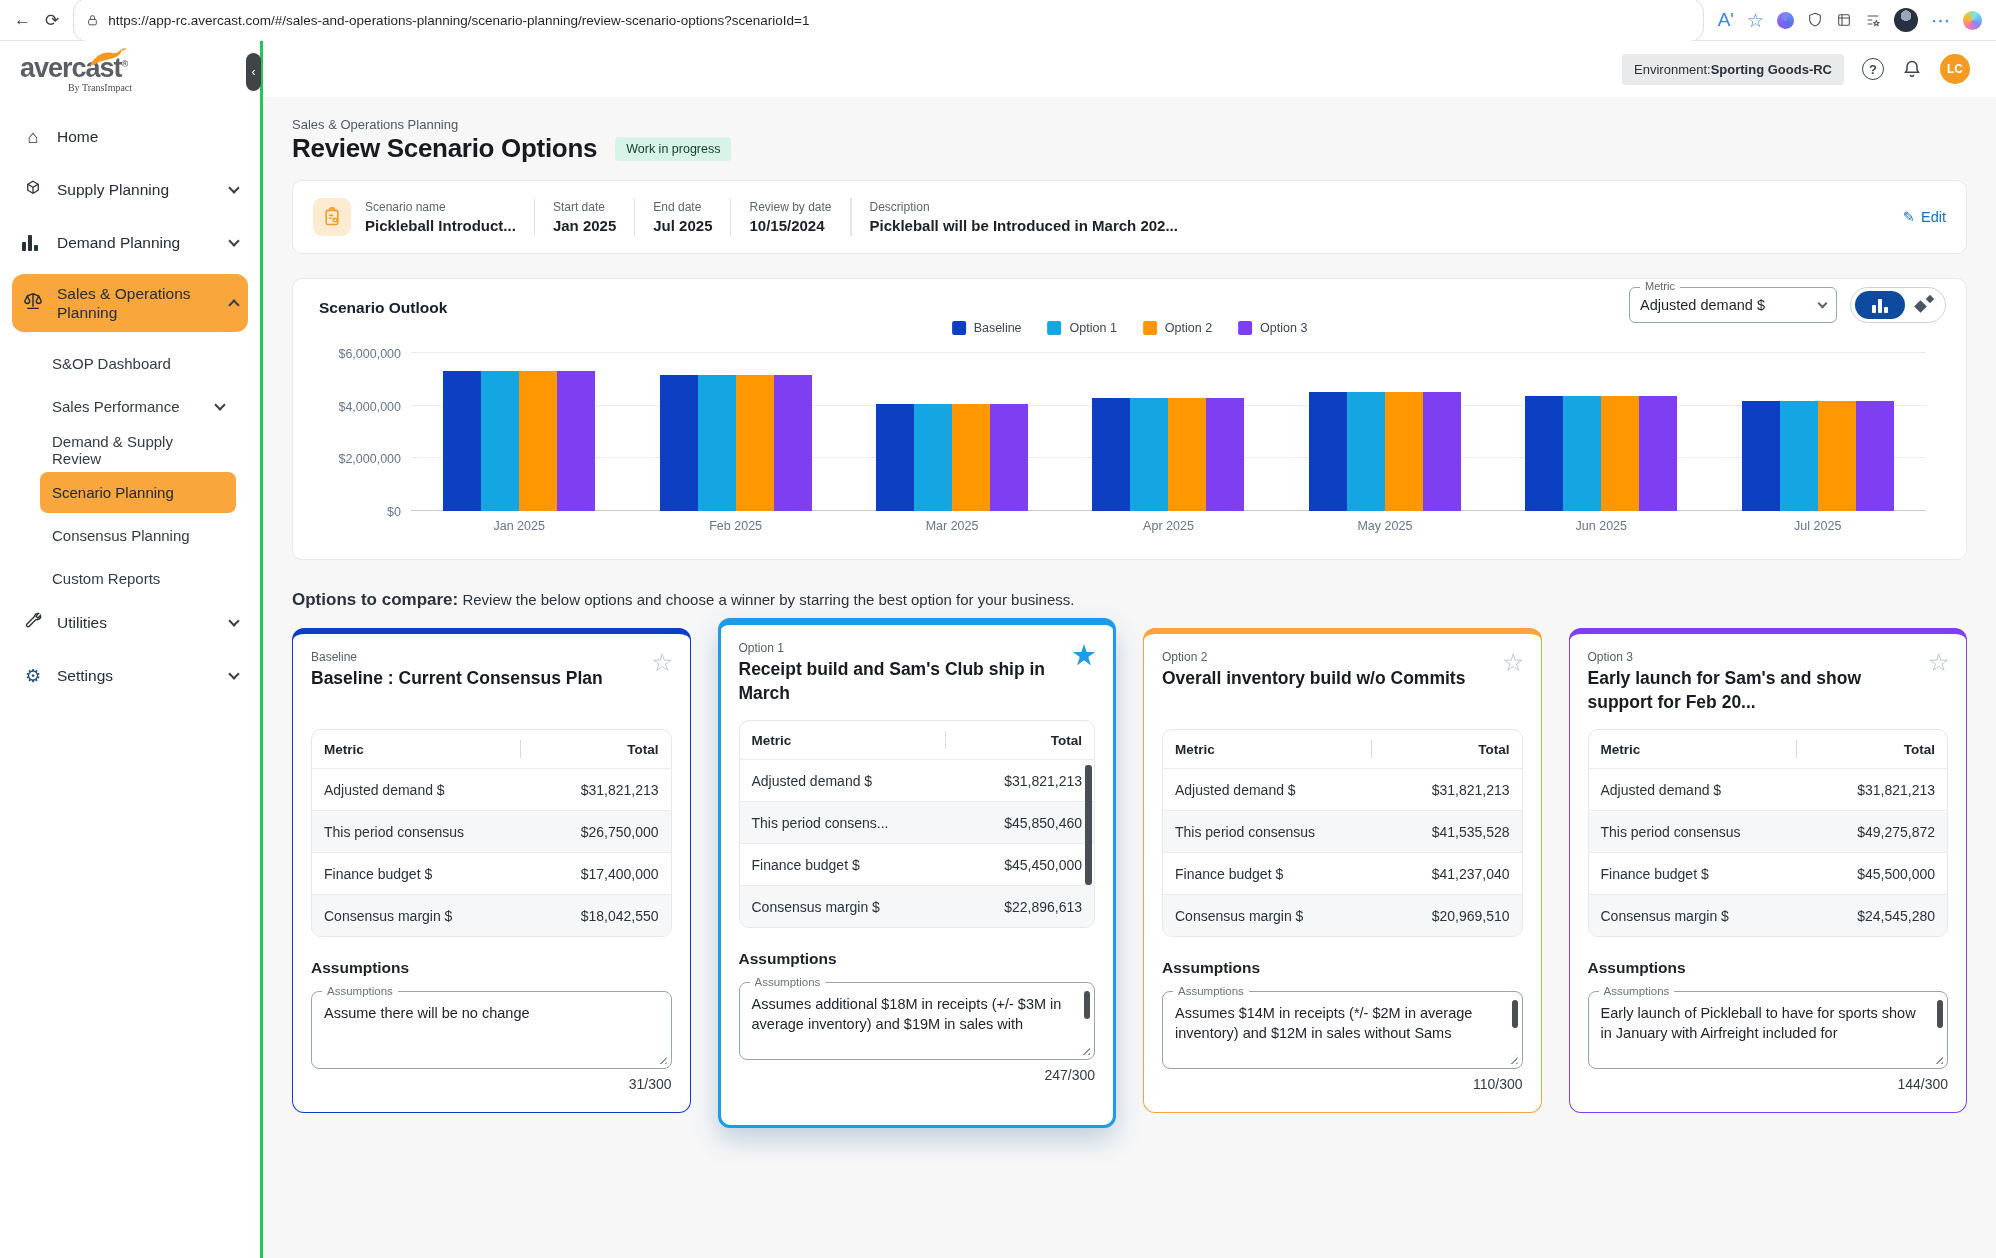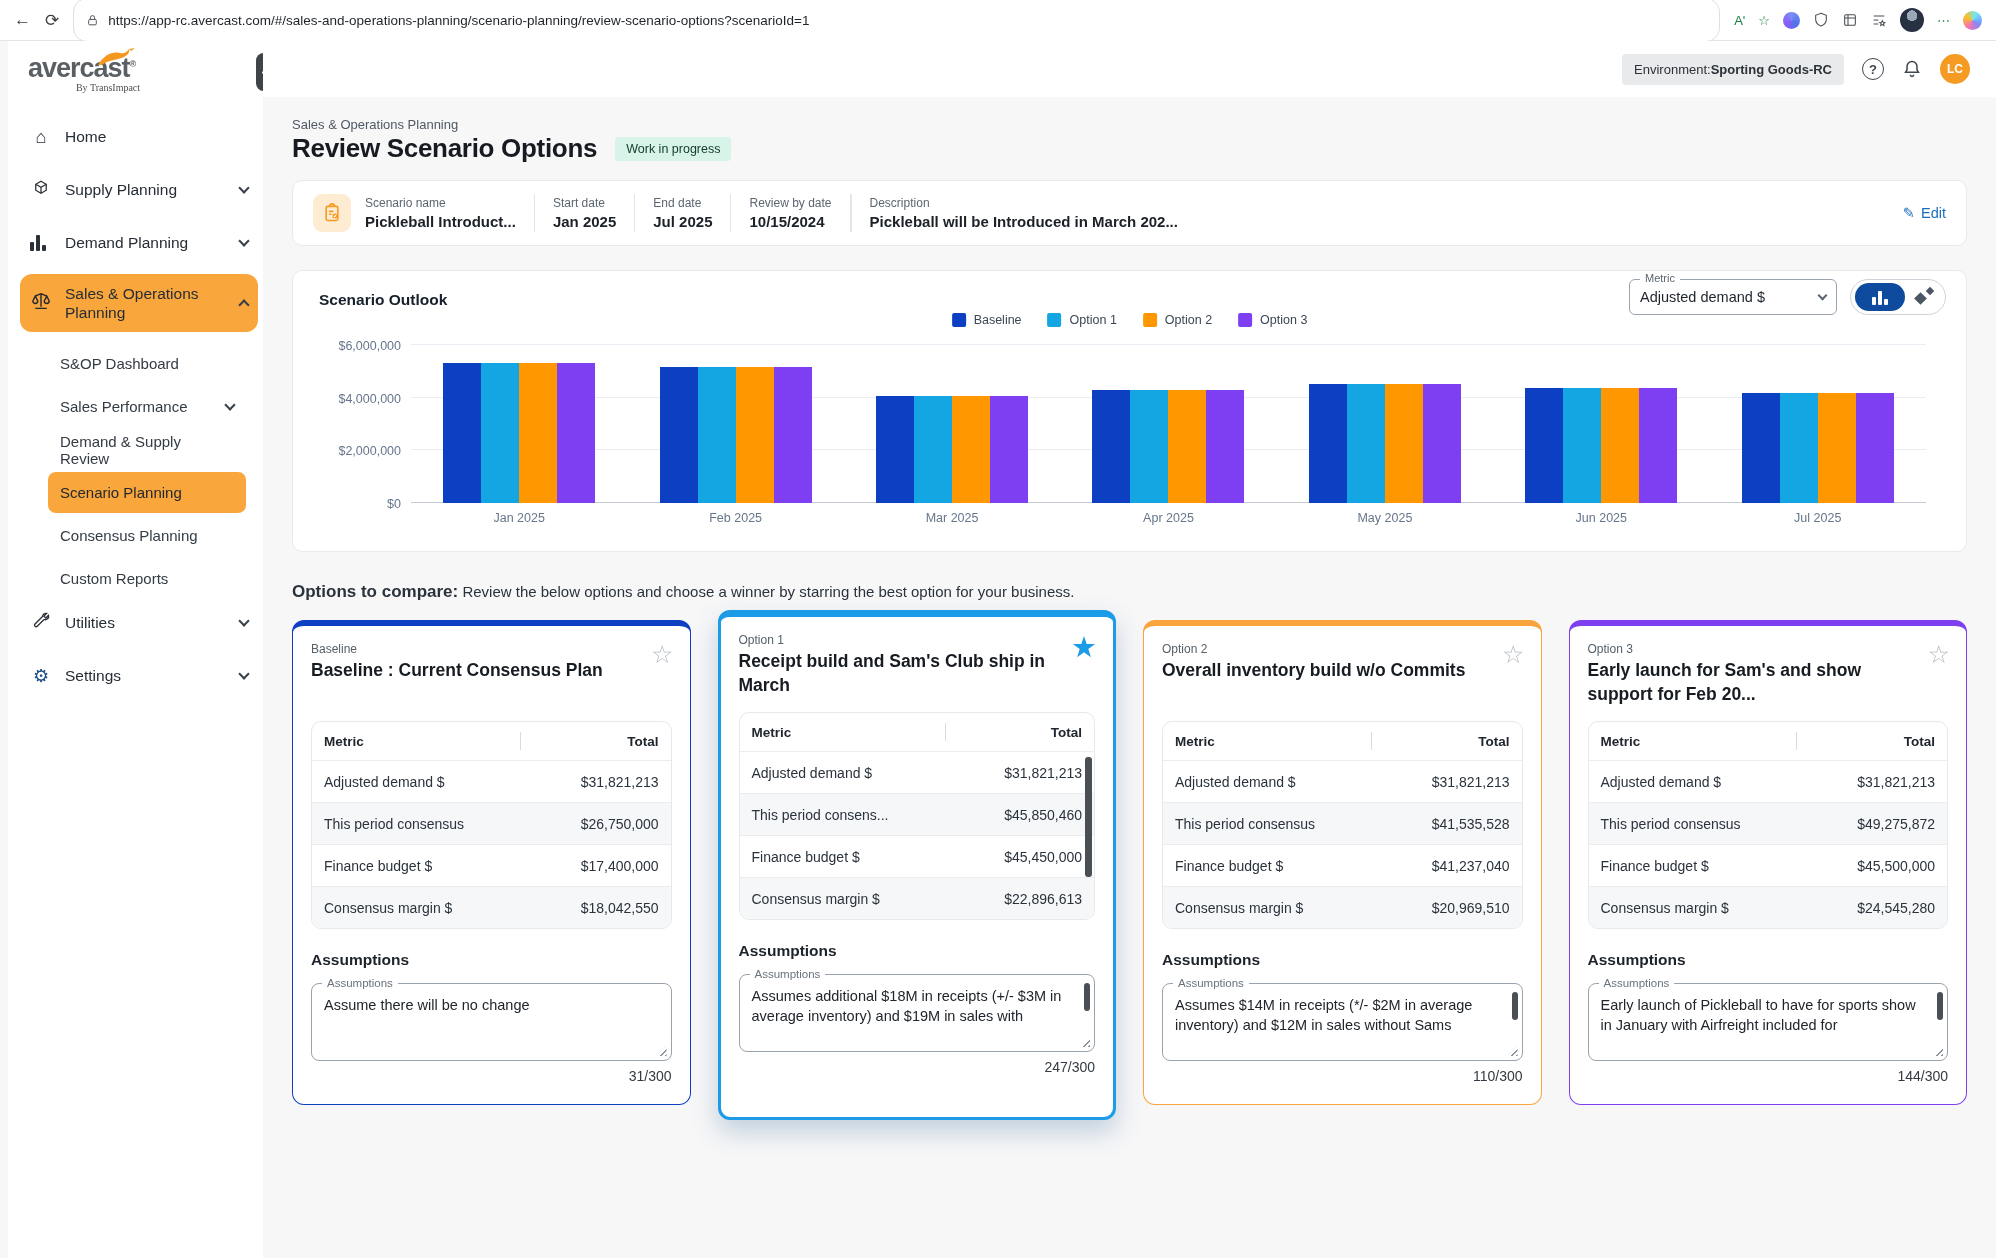--- a/index.html
+++ b/index.html
@@ -5,30 +5,30 @@
   * { margin:0; padding:0; box-sizing:border-box; }
   html,body { width:1996px; height:1258px; }
   body { font-family:"Liberation Sans", sans-serif; background:#f7f7f8; position:relative; overflow:hidden; color:#21272f; }
 
   
   .chrome { position:absolute; top:0; left:0; width:1996px; height:41px; background:#fff; border-bottom:1px solid #e2e4e7; display:flex; align-items:center; padding:0 14px; gap:14px; }
   .chrome .nav-btn { font-size:17px; color:#3c4043; cursor:pointer; }
   .url-pill { flex:1; height:44px; border:1px solid #dcdfe3; border-radius:14px; background:#fff; display:flex; align-items:center; padding:0 12px; gap:9px; }
   .url-text { font-size:13.5px; color:#1f2328; white-space:nowrap; overflow:hidden; }
   .chrome-right { display:flex; align-items:center; gap:13px; }
-  .chrome-ic { font-size:13px; color:#15803d; }
+  .chrome-ic { font-size:19px; color:#3b82f6; }
   .grad-circle { width:17px; height:17px; border-radius:50%; background:conic-gradient(#7c8cf8,#4f74e8,#8a5cf5,#7c8cf8); }
   .copilot { width:19px; height:19px; border-radius:50%; background:conic-gradient(from 30deg,#6ee7f8,#7c8cf8,#f472b6,#fbbf24,#6ee7f8); }
   .chrome-avatar { width:24px; height:24px; border-radius:50%; background:radial-gradient(circle at 50% 32%, #9aa7b8 0 26%, #273142 27%); }
   svg.mini { width:16px; height:16px; stroke:#4a4f55; fill:none; stroke-width:1.6; }
   svg.lock { width:13px; height:13px; stroke:#4a4f55; fill:none; stroke-width:1.8; }
 
   
   .app { position:absolute; top:41px; left:0; right:0; bottom:0; }
-  .sidebar { position:absolute; left:8px; top:0; bottom:0; width:263px; background:#fff; border-right:1px solid #22c55e; }
+  .sidebar { position:absolute; left:0; top:0; bottom:0; width:263px; background:#fff; border-right:3px solid #22c55e; }
   .topbar { position:absolute; left:263px; right:0; top:0; height:56px; background:#fff; display:flex; align-items:center; justify-content:flex-end; gap:18px; padding-right:26px; }
   .main { position:absolute; left:263px; right:0; top:56px; bottom:0; background:#f7f7f8; padding:20px 29px 0 29px; overflow:hidden; }
 
   
   .logo-wrap { padding:12px 0 2px 20px; position:relative; width:200px; }
   .antelope { position:absolute; left:86px; top:6px; }
   .brand { font-size:27px; font-weight:bold; color:#5a5f63; letter-spacing:-1px; }
   .brand sup { font-size:9px; }
   .brand-sub { font-family:"Liberation Serif", serif; font-size:10px; color:#4a4f54; text-align:center; width:160px; margin-top:-2px; }
   .collapse-tab { position:absolute; right:-1px; top:12px; width:15px; height:38px; background:#404449; border-radius:8px; color:#fff; display:flex; align-items:center; justify-content:center; font-size:12px; cursor:pointer; }
@@ -52,21 +52,21 @@
   .bell { cursor:pointer; }
   .user-avatar { width:30px; height:30px; border-radius:50%; background:#f59b23; color:#fff; font-size:12px; font-weight:bold; display:flex; align-items:center; justify-content:center; cursor:pointer; }
 
   
   .breadcrumb { font-size:13px; color:#4e5964; }
   .title-row { display:flex; align-items:center; gap:18px; margin-top:1px; }
   .page-title { font-size:26px; font-weight:bold; color:#171b21; letter-spacing:-0.3px; }
   .status-badge { background:#d8f3e7; color:#15402e; font-size:12.5px; padding:5px 11px; border-radius:4px; }
 
   
-  .scenario-bar { margin-top:16px; background:#fff; border:1px solid #e9e9ea; border-radius:10px; height:66px; display:flex; align-items:center; padding:0 20px; }
+  .scenario-bar { margin-top:16px; background:#fff; border:1px solid #e9e9ea; border-radius:10px; height:74px; display:flex; align-items:center; padding:0 20px; }
   .sc-icon { width:38px; height:38px; border-radius:9px; background:#fdebd2; display:flex; align-items:center; justify-content:center; margin-right:14px; flex:none; }
   .sc-field { padding:0 18px; }
   .sc-field .lab { font-size:12px; color:#5b6570; }
   .sc-field .val { font-size:15px; font-weight:bold; color:#1c2128; margin-top:3px; white-space:nowrap; }
   .sc-div { width:1px; height:38px; background:#e3e5e8; flex:none; }
   .sc-grow { flex:1; }
   .edit-link { color:#1a6fc0; font-size:14.5px; font-weight:500; display:flex; gap:6px; align-items:center; cursor:pointer; margin-left:10px; white-space:nowrap; }
 
   
   .chart-card { position:relative; margin-top:24px; background:#fff; border:1px solid #eaeaec; border-radius:10px; height:282px; }

